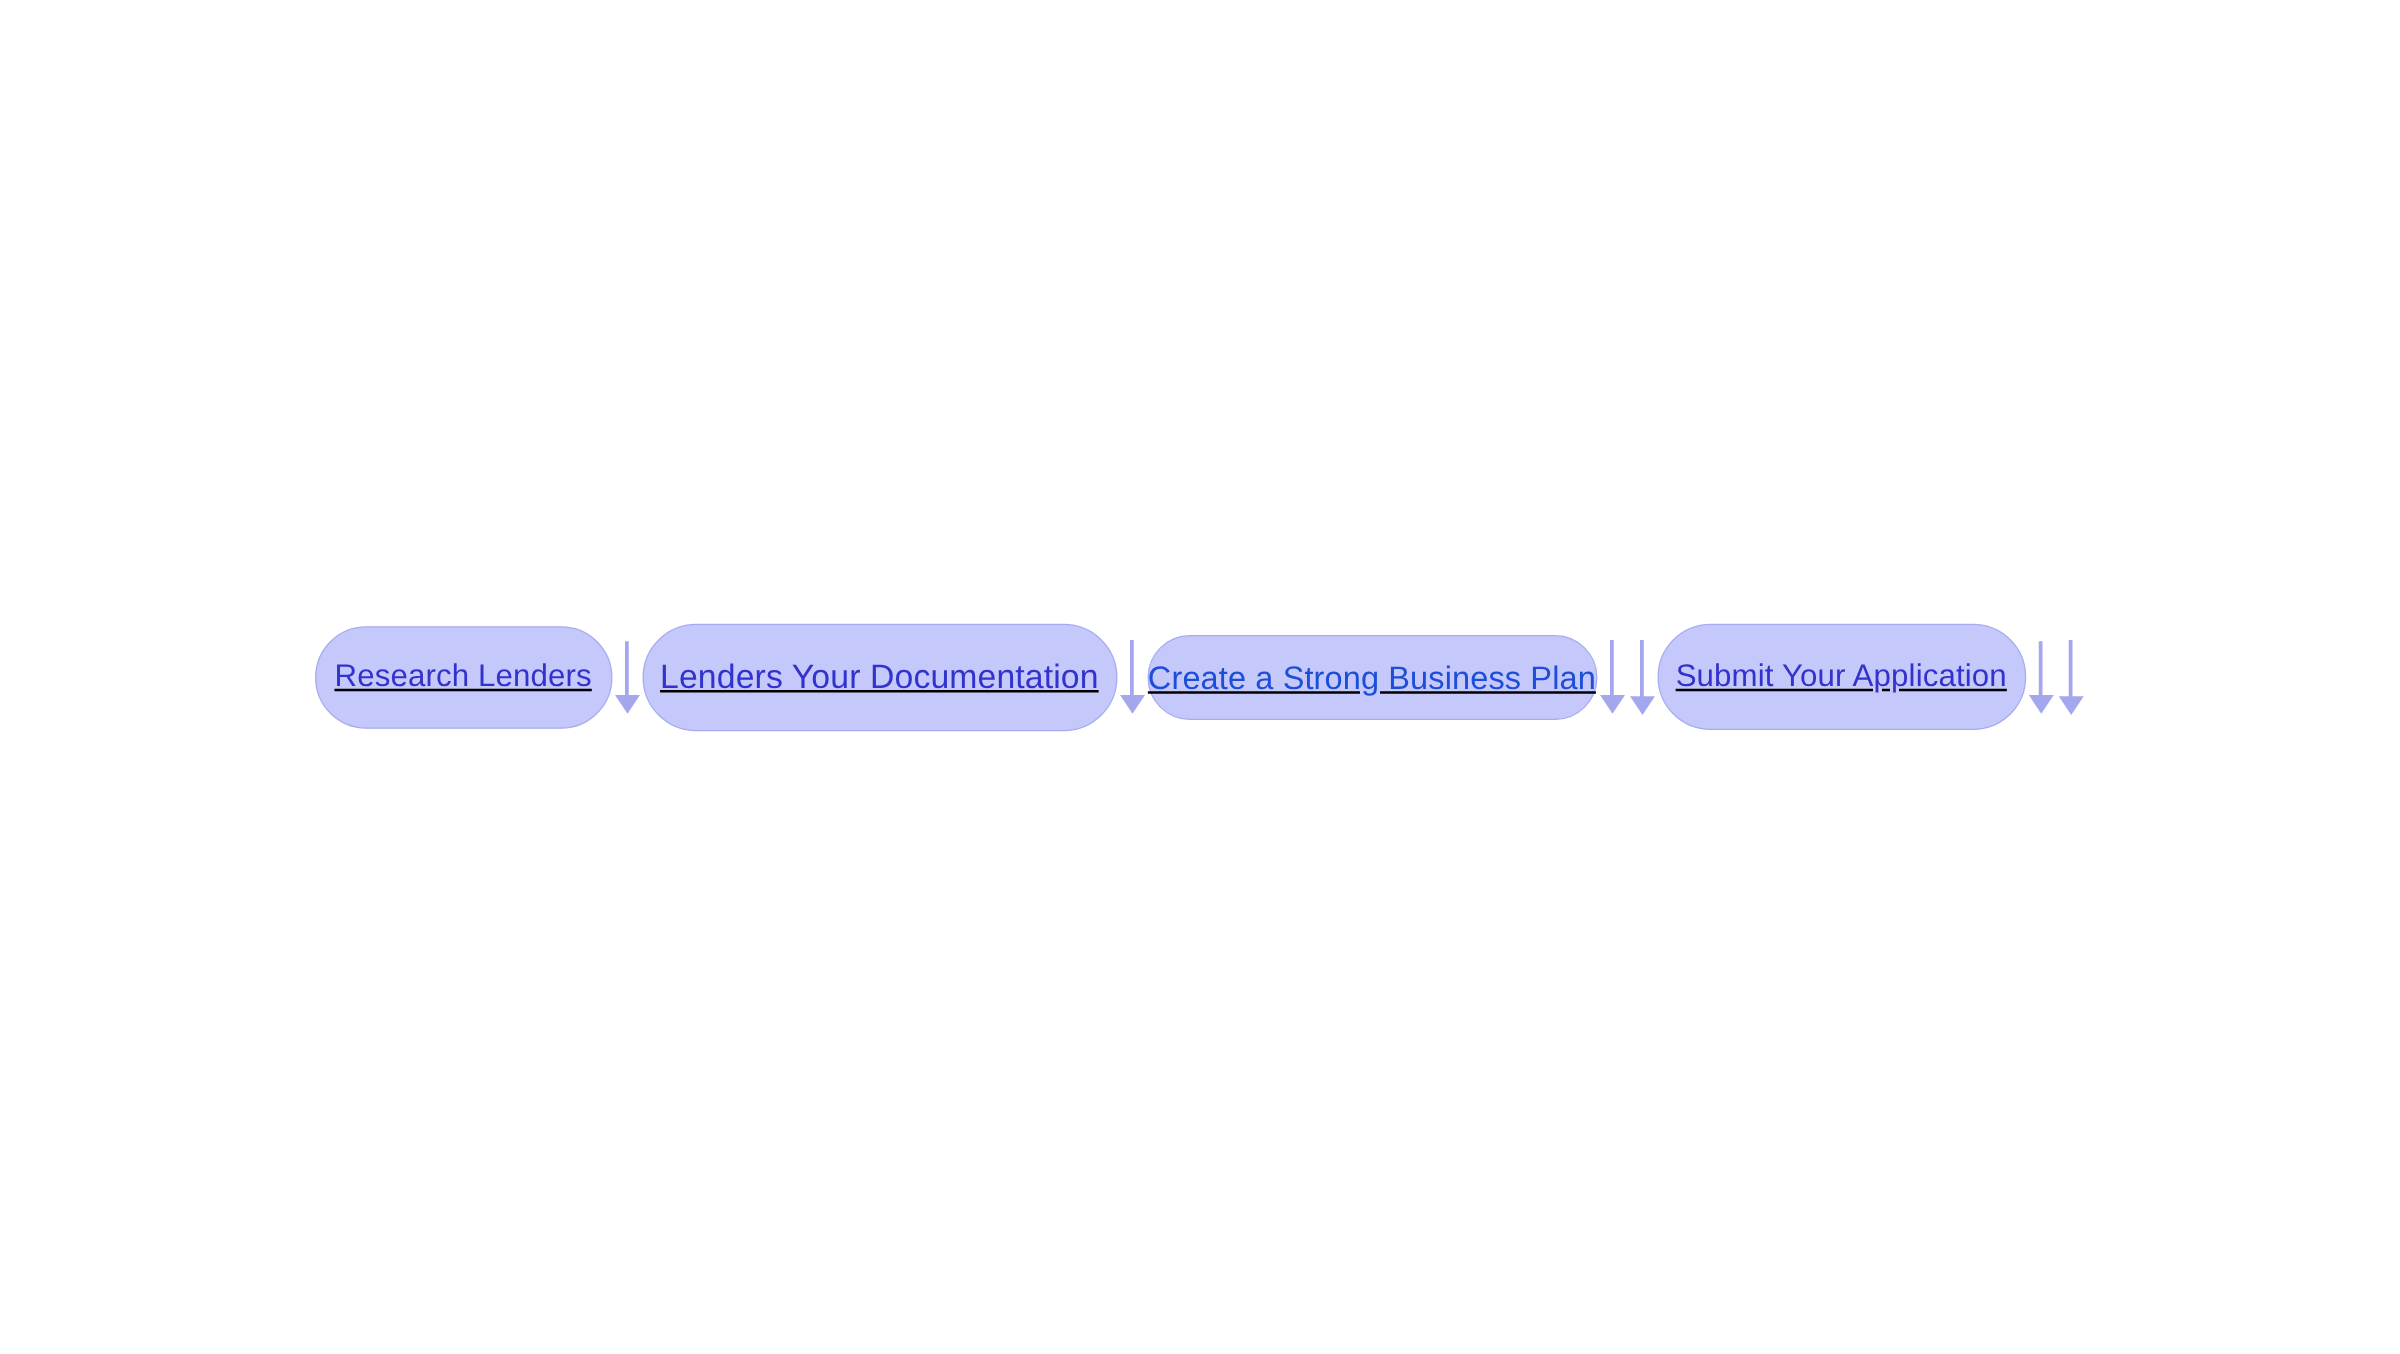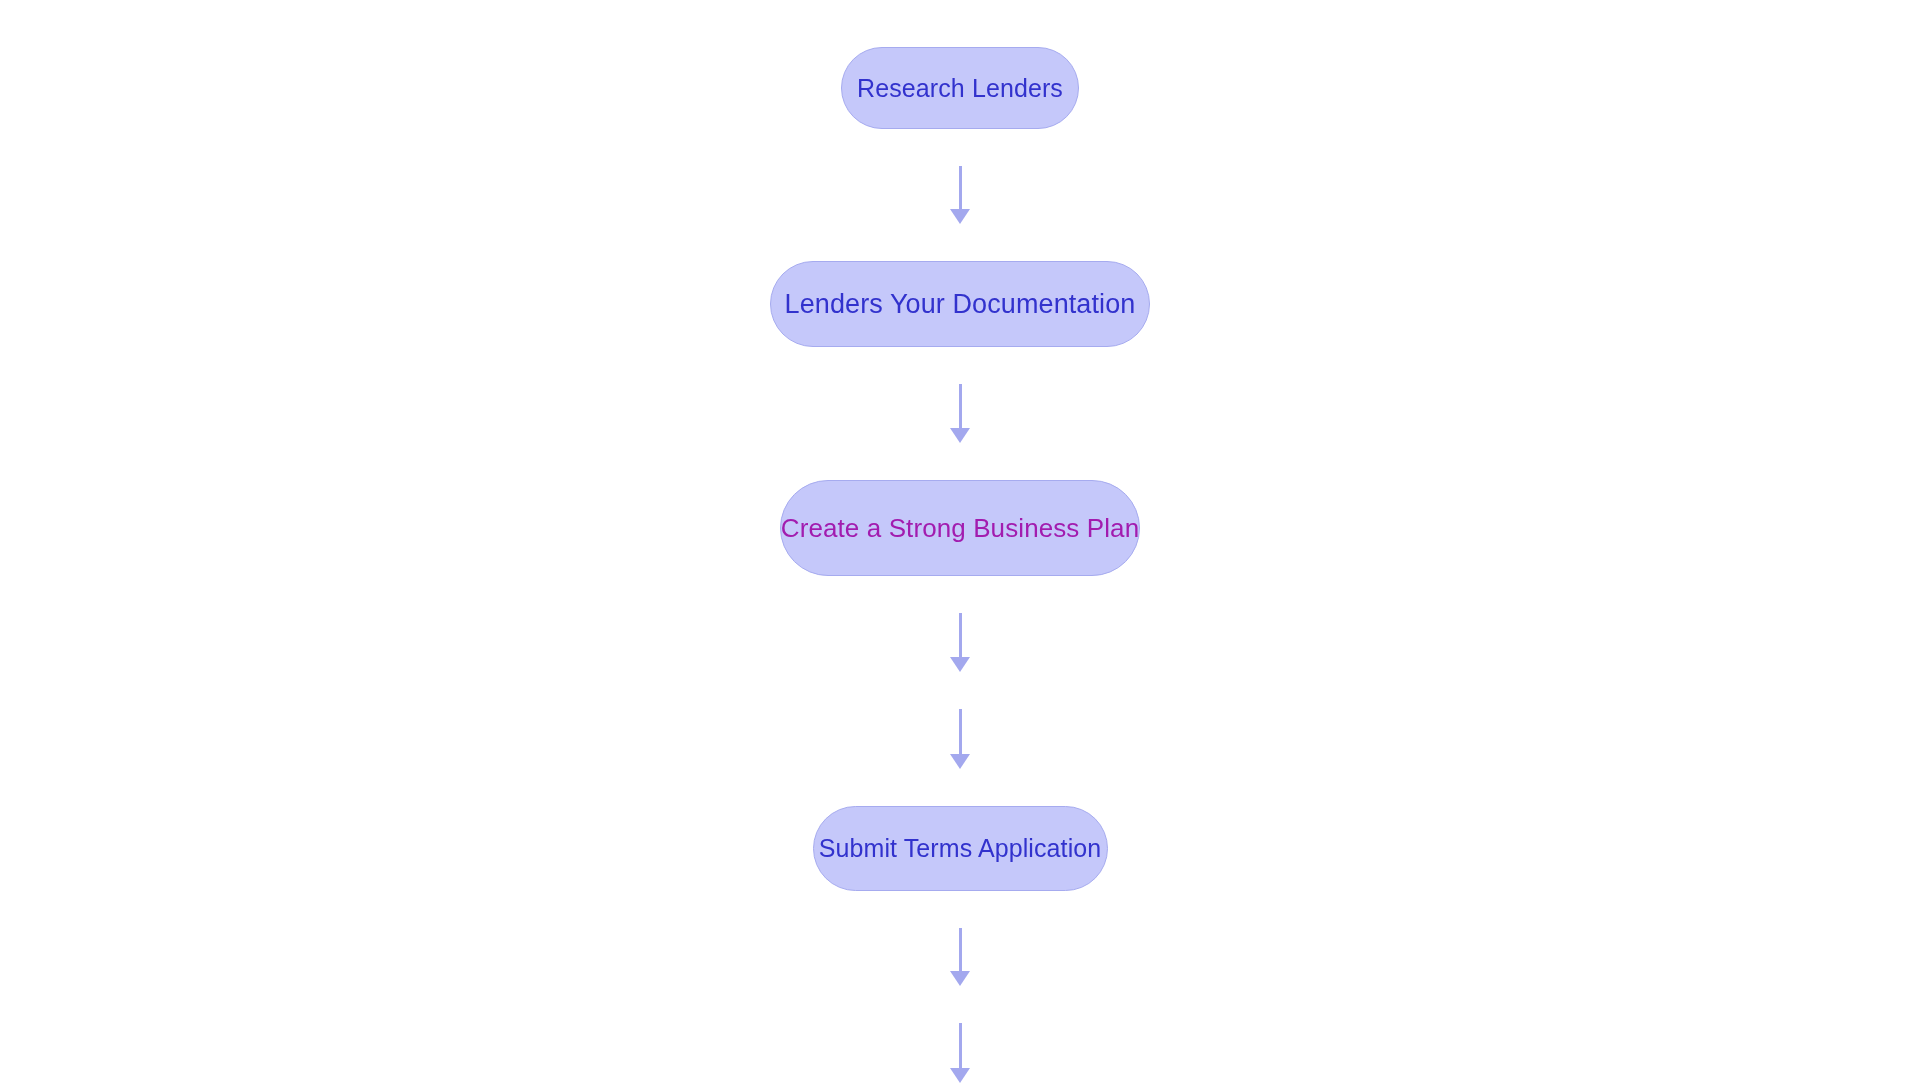--- a/index.html
+++ b/index.html
@@ -22,23 +22,23 @@
     background: #ffffff;
   }
 
   .flow-column {
     position: absolute;
     left: 0;
     top: 0;
     width: 1920px;
     height: 1083px;
     display: flex;
-    flex-direction: column;
     align-items: center;
-    justify-content: space-between;
+    justify-content: center;
+    text-decoration: underline;
   }
 
   .node {
     box-sizing: border-box;
     display: flex;
     align-items: center;
     justify-content: center;
     background: #c5c8fa;
     border: 1.4px solid #a6abef;
     border-radius: 999px;
@@ -89,33 +89,33 @@
         <div class="shaft" style="background: rgb(163, 168, 238); width: 3px;"></div>
         <div class="arrowhead" style="border-top-color: rgb(163, 168, 238);"></div>
       </div>
       <div class="node" style="width: 380px; height: 86px; flex: 0 0 auto; font-size: 27px; background: rgb(197, 200, 250); border-color: rgb(166, 171, 239); color: rgb(50, 50, 205);">
         <span class="node-label">Lenders Your Documentation</span>
       </div>
       <div class="connector" style="height: 59px; flex: 0 0 auto;">
         <div class="shaft" style="background: rgb(163, 168, 238); width: 3px;"></div>
         <div class="arrowhead" style="border-top-color: rgb(163, 168, 238);"></div>
       </div>
-      <div class="node" style="width: 360px; height: 96px; flex: 0 0 auto; font-size: 26px; background: rgb(197, 200, 250); border-color: rgb(166, 171, 239); color: #a21caf;">
+      <div class="node" style="width: 360px; height: 68px; flex: 0 0 auto; font-size: 26px; background: rgb(197, 200, 250); border-color: rgb(166, 171, 239); color: #1d4ed8;">
         <span class="node-label">Create a Strong Business Plan</span>
       </div>
       <div class="connector" style="height: 59px; flex: 0 0 auto;">
         <div class="shaft" style="background: rgb(163, 168, 238); width: 3px;"></div>
         <div class="arrowhead" style="border-top-color: rgb(163, 168, 238);"></div>
       </div>
       <div class="connector" style="height: 60px; flex: 0 0 auto;">
         <div class="shaft" style="background: rgb(163, 168, 238); width: 3px;"></div>
         <div class="arrowhead" style="border-top-color: rgb(163, 168, 238);"></div>
       </div>
       <div class="node" style="width: 295px; height: 85px; flex: 0 0 auto; font-size: 25px; background: rgb(197, 200, 250); border-color: rgb(166, 171, 239); color: rgb(50, 50, 205);">
-        <span class="node-label">Submit Terms Application</span>
+        <span class="node-label">Submit Your Application</span>
       </div>
       <div class="connector" style="height: 58px; flex: 0 0 auto;">
         <div class="shaft" style="background: rgb(163, 168, 238); width: 3px;"></div>
         <div class="arrowhead" style="border-top-color: rgb(163, 168, 238);"></div>
       </div>
       <div class="connector" style="height: 60px; flex: 0 0 auto;">
         <div class="shaft" style="background: rgb(163, 168, 238); width: 3px;"></div>
         <div class="arrowhead" style="border-top-color: rgb(163, 168, 238);"></div>
       </div>
     </div>

